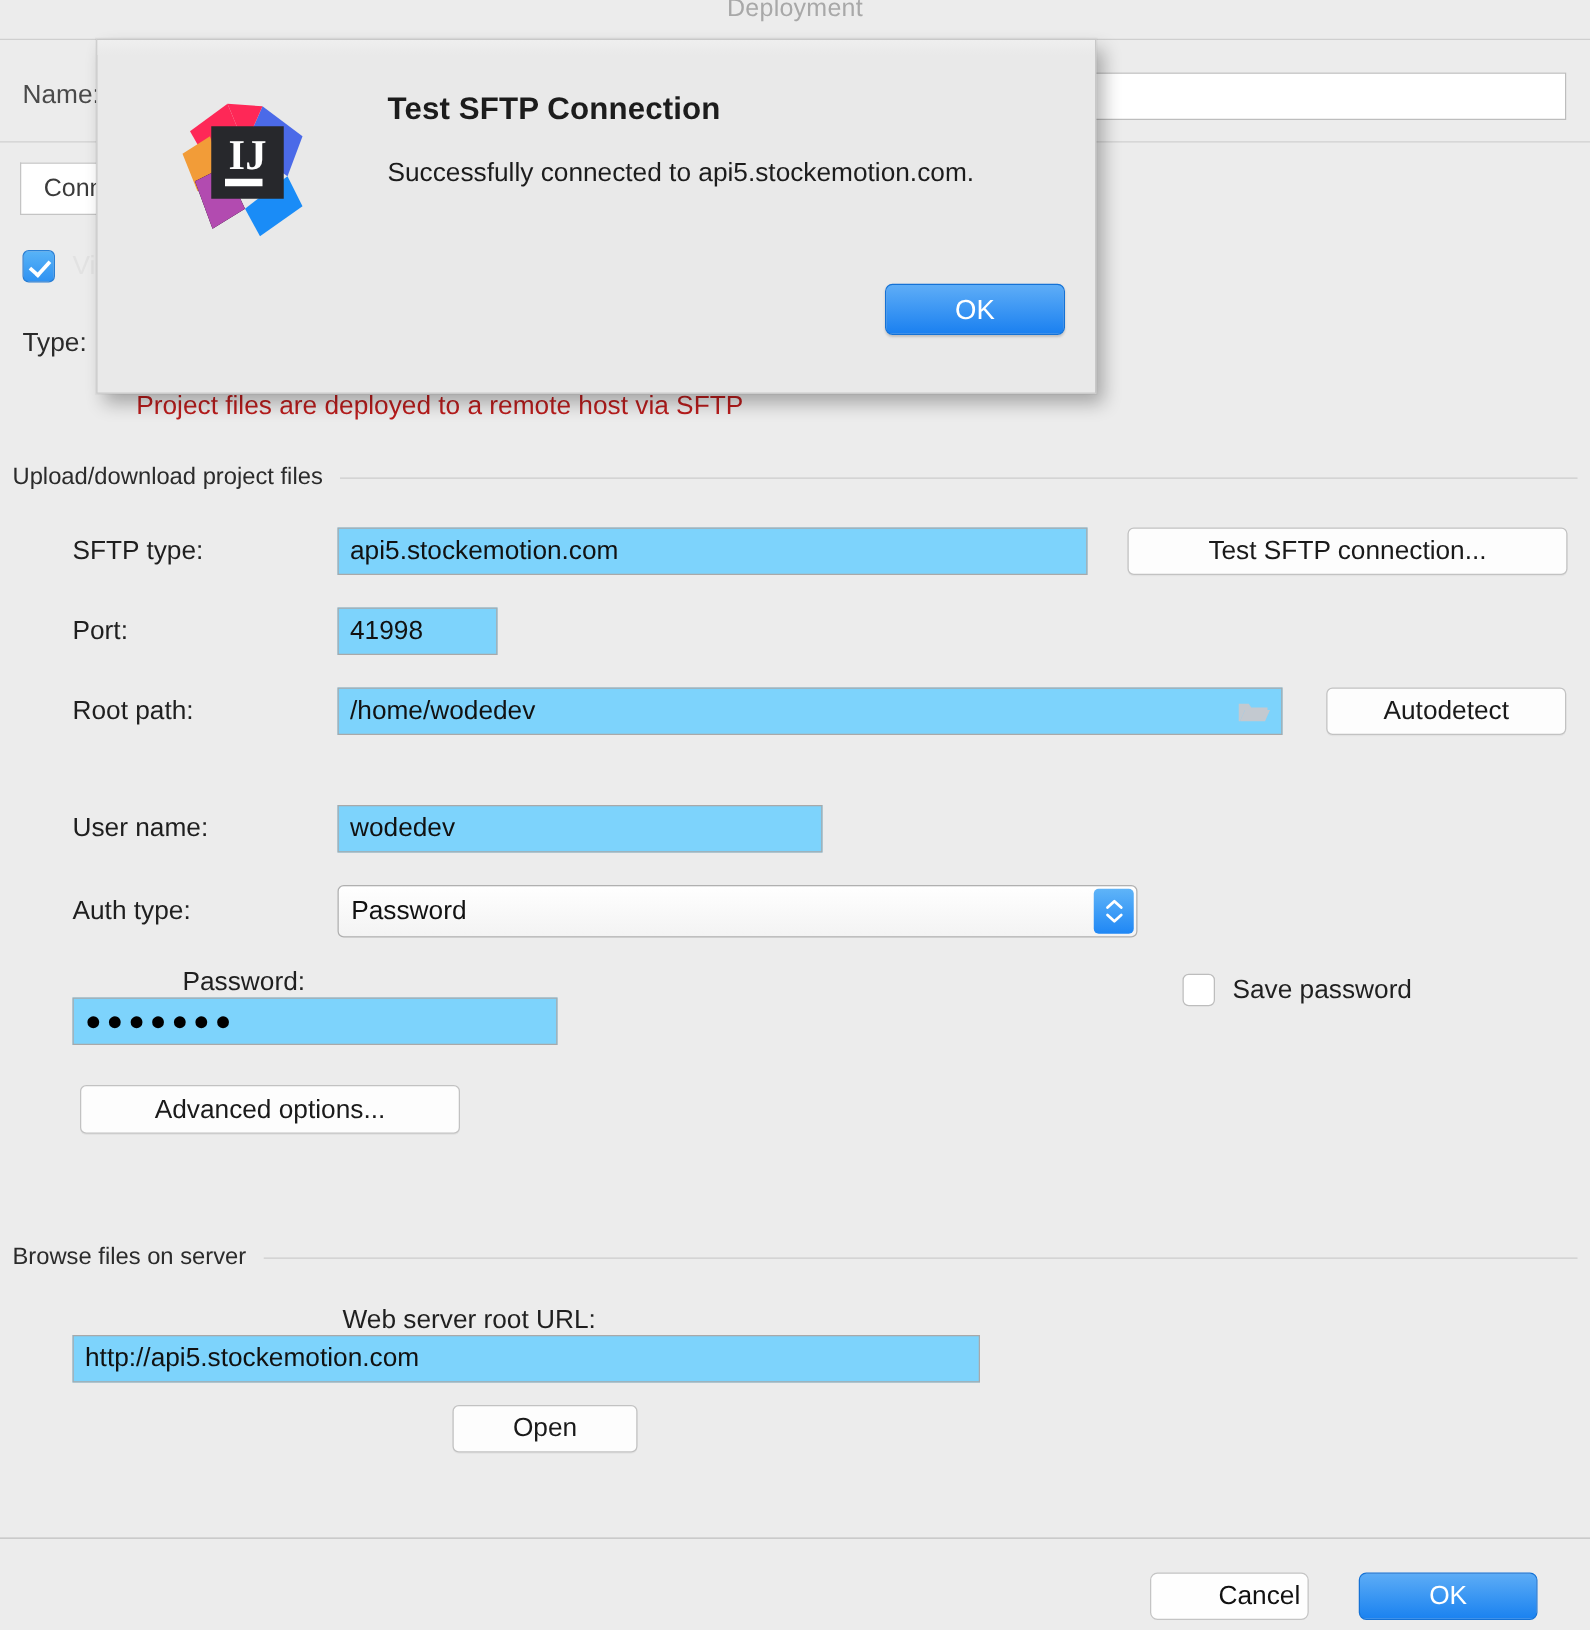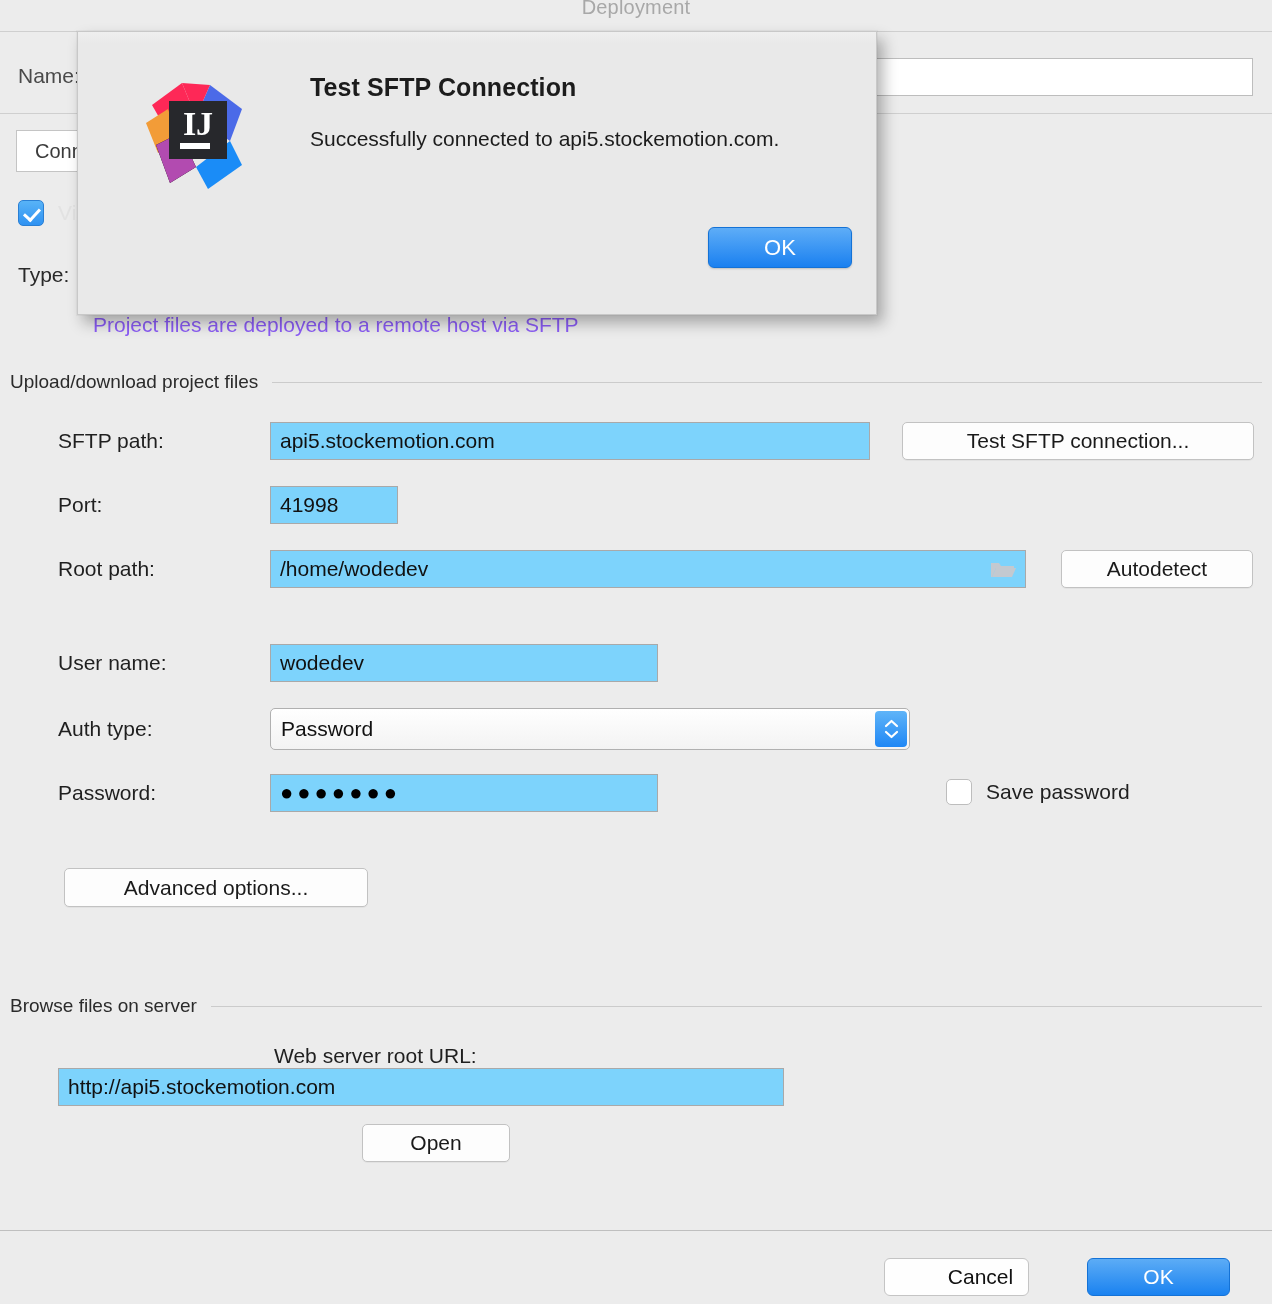--- a/index.html
+++ b/index.html
@@ -94,22 +94,22 @@
   .sftp-mini .box { width: 20px; height: 9px; background: #c9c6be; border-radius: 1px; }
   .sftp-mini .cap { font-size: 7px; color: #cbc7bd; letter-spacing: -.2px; line-height: 9px; }
   .stepper-ghost {
     position: absolute; right: 4px; top: 3px; width: 30px; height: 32px;
     background: #f0f0f0; border-radius: 4px;
     display: flex; flex-direction: column; align-items: center; justify-content: center; gap: 3px;
   }
   .stepper-ghost svg { display: block; }
 
   .desc-line {
-    position: absolute; left: 93px; top: 313px;
-    font-size: 21px; color: #8b5cf6;
+    position: absolute; left: 109px; top: 313px;
+    font-size: 21px; color: #b91c1c;
   }
 
   
   .section {
     position: absolute; left: 10px; width: 1252px; height: 22px;
     display: flex; align-items: center; gap: 14px;
   }
   .section-label { font-size: 19px; color: #2b2b2b; white-space: nowrap; }
   .section-line { flex: 1; height: 1px; background: #cbcbcb; }
 
@@ -154,21 +154,21 @@
     background: #fff; border: 1px solid #bdbdbd;
     flex: 0 0 auto;
   }
 
   .folder-ico { width: 26px; height: 20px; position: relative; }
   .folder-ico svg { display: block; }
 
   
   .bottom-sep { position: absolute; left: 0; top: 1230px; width: 1272px; height: 1px; background: #bfbfbf; }
   .btn-cancel {
-    position: absolute; left: 884px; top: 1258px; width: 145px; height: 38px;
+    position: absolute; left: 920px; top: 1258px; width: 127px; height: 38px;
     background: #fefefe; border: 1px solid #c4c4c4; border-radius: 6px;
     font-size: 21px; color: #111;
     display: flex; align-items: center; justify-content: center; padding-left: 48px;
   }
   .btn-ok-main {
     position: absolute; left: 1087px; top: 1258px; width: 143px; height: 38px;
     background: linear-gradient(#5cacf6, #1a82f0);
     border: 1px solid #1472d6; border-radius: 6px;
     font-size: 21px; color: #ffffff;
     display: flex; align-items: center; justify-content: center;
@@ -251,21 +251,21 @@
   </div>
 
   <div class="desc-line">Project files are deployed to a remote host via SFTP</div>
 
   <div class="section" style="top:371px;">
     <span class="section-label">Upload/download project files</span>
     <span class="section-line"></span>
   </div>
 
   <div class="row" style="left:58px; top:422px;">
-    <span class="lbl" style="width:212px;">SFTP path:</span>
+    <span class="lbl" style="width:212px;">SFTP type:</span>
     <span class="txt" style="width:600px; height:38px;">api5.stockemotion.com</span>
     <span class="btn" style="width:352px; height:38px; margin-left:32px;">Test SFTP connection...</span>
   </div>
 
   <div class="row" style="left:58px; top:486px;">
     <span class="lbl" style="width:212px;">Port:</span>
     <span class="txt" style="width:128px; height:38px;">41998</span>
   </div>
 
   <div class="row" style="left:58px; top:550px;">
@@ -295,21 +295,21 @@
         <svg width="15" height="9" viewBox="0 0 15 9">
             <path d="M2 7 L7.5 2 L13 7" stroke="#fff" stroke-width="2.2" fill="none" stroke-linecap="round" stroke-linejoin="round"></path>
           </svg>
         <svg width="15" height="9" viewBox="0 0 15 9">
             <path d="M2 2 L7.5 7 L13 2" stroke="#fff" stroke-width="2.2" fill="none" stroke-linecap="round" stroke-linejoin="round"></path>
           </svg>
       </span>
     </span>
   </div>
 
-  <div class="row" style="left:58px; top:774px;">
+  <div class="row" style="left:58px; top:774px;flex-direction:column;">
     <span class="lbl" style="width:212px;">Password:</span>
     <span class="txt dots" style="width:388px; height:38px;">●●●●●●●</span>
   </div>
 
   <div class="row" style="left:946px; top:779px; gap:14px;">
     <span class="checkbox-empty"></span>
     <span class="lbl">Save password</span>
   </div>
 
   <div class="btn" style="position:absolute; left:64px; top:868px; width:304px; height:39px;">Advanced options...</div>

